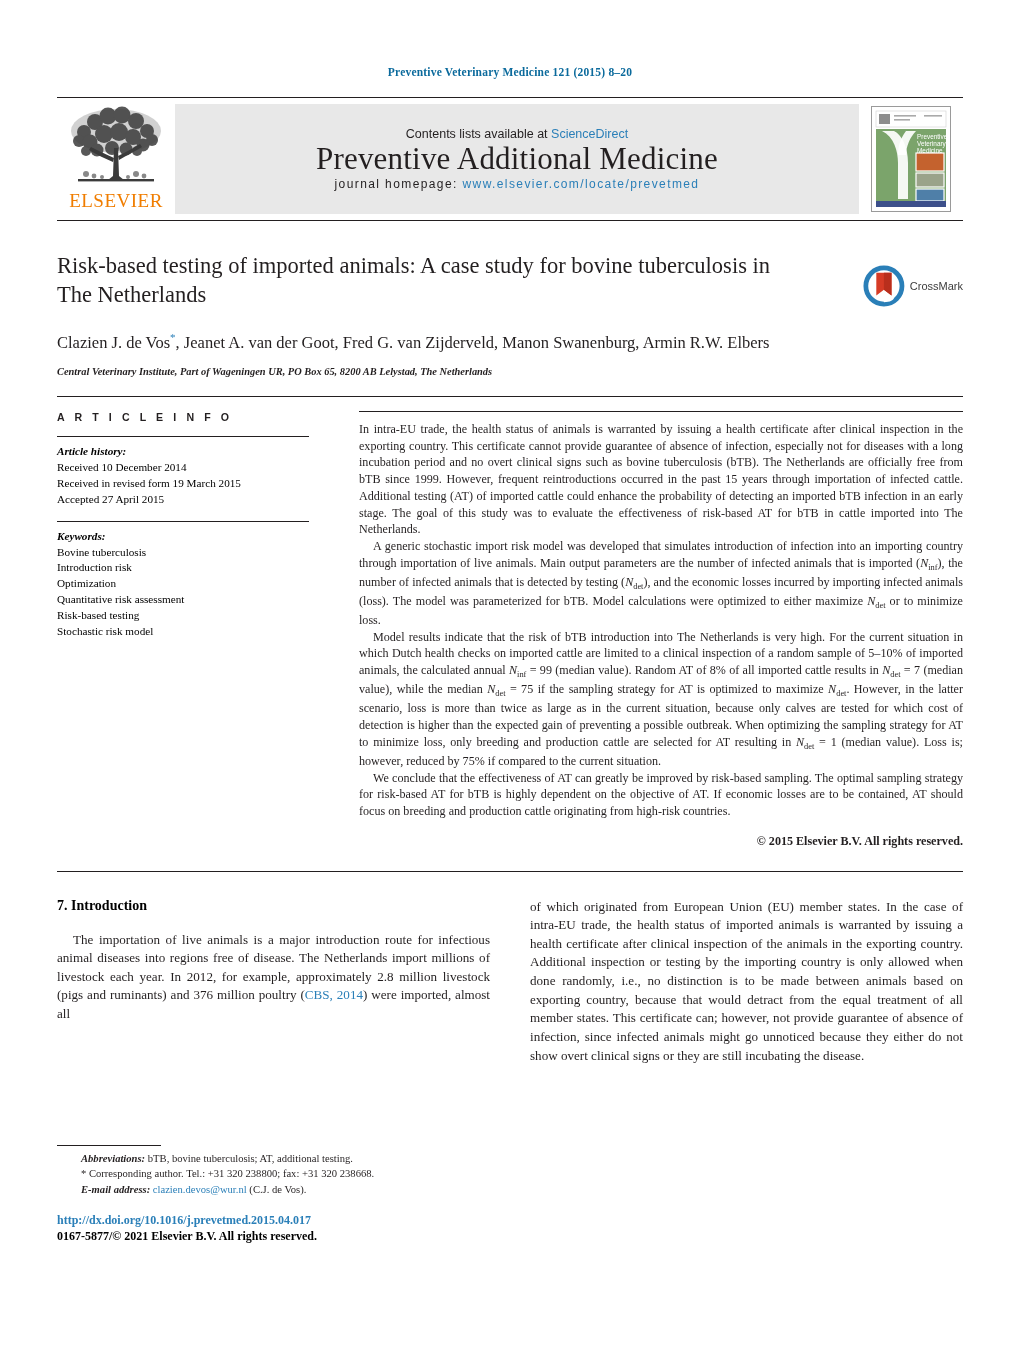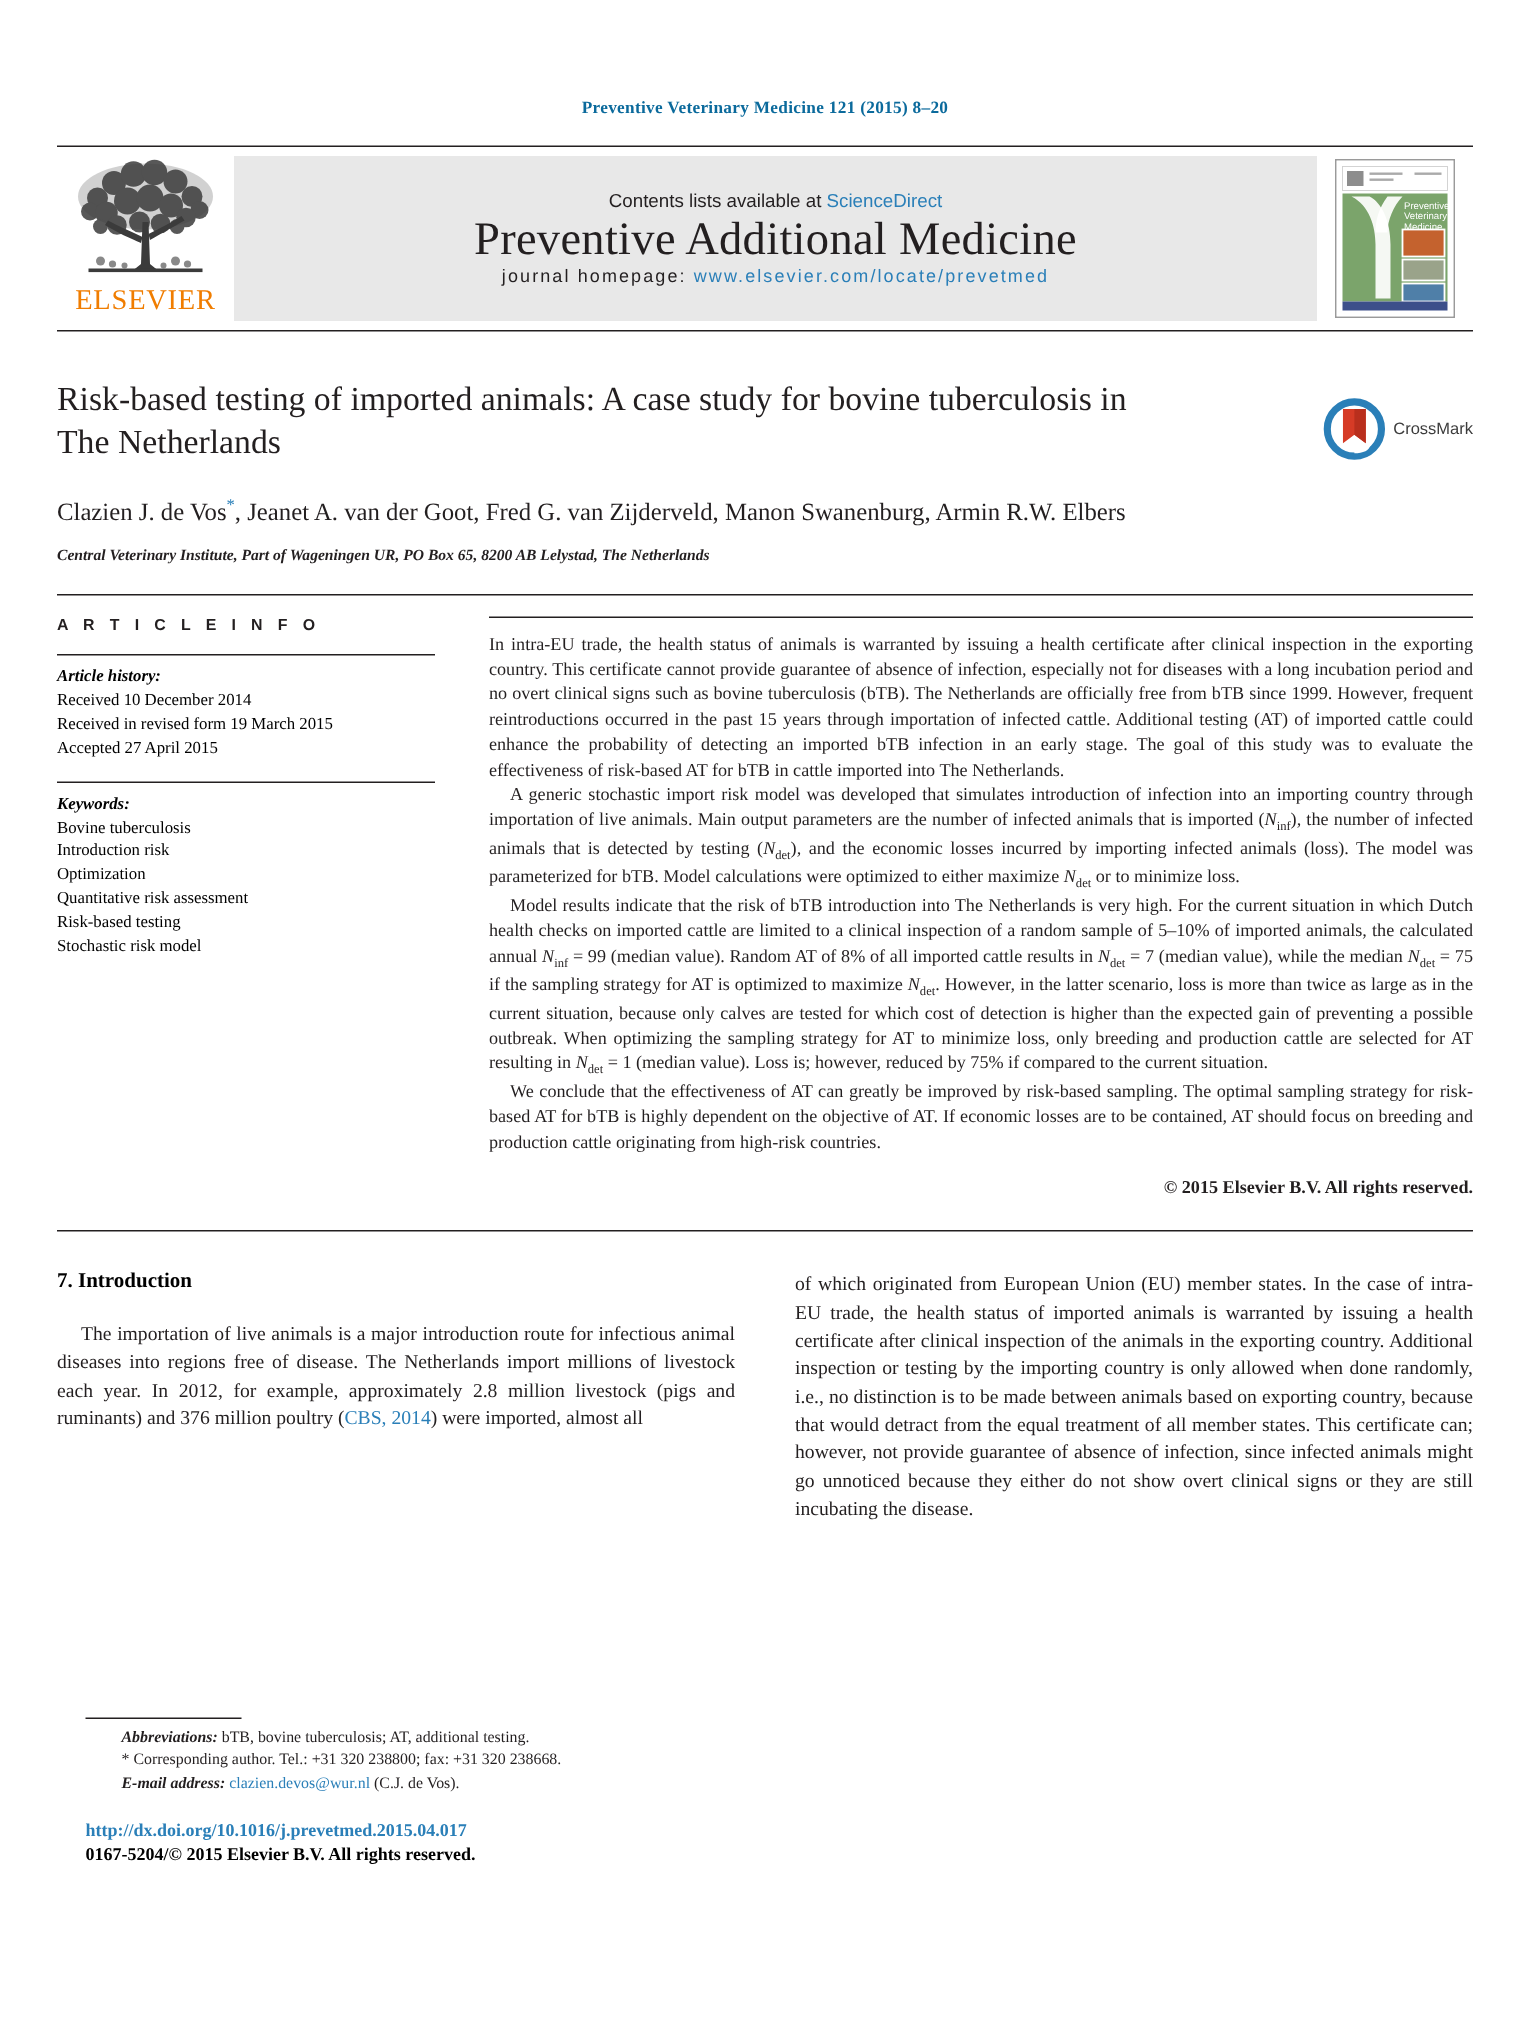--- a/index.html
+++ b/index.html
@@ -13,21 +13,21 @@
     font-family: "Liberation Serif", serif;
     color: #000000;
     position: relative;
     overflow: hidden;
   }
   .page {
     width: 1020px;
     height: 1351px;
     position: relative;
     box-sizing: border-box;
-    padding: 0 38px;
+    padding: 0 57px;
   }
 
   
   .runhead {
     text-align: center;
     color: #0b6a9c;
     font-weight: bold;
     font-size: 11.5px;
     letter-spacing: 0.2px;
     padding-top: 66px;
@@ -150,21 +150,21 @@
   .crossmark-label {
     font-family: "Liberation Sans", sans-serif;
     font-size: 11px;
     color: #3c3c3c;
   }
 
   
   .rule-thick { border-top: 1.6px solid #231f20; margin-top: 17px; }
   .twocol {
     display: flex;
-    gap: 36px;
+    gap: 50px;
     margin-top: 14px;
   }
   .col-info { width: 252px; flex: 0 0 252px; }
   .col-abs  { flex: 1 1 auto; }
   .sec-head {
     font-family: "Liberation Sans", sans-serif;
     font-size: 10.6px;
     font-weight: bold;
     letter-spacing: 3.6px;
     color: #231f20;
@@ -402,16 +402,16 @@
 
   <div class="footnotes">
     <div class="fn-rule"></div>
     <div class="fn-sub"><span class="fn-label">Abbreviations:</span><span> bTB, bovine tuberculosis; AT, additional testing.</span></div>
     <div class="fn-sub">* Corresponding author. Tel.: +31 320 238800; fax: +31 320 238668.</div>
     <div class="fn-sub"><span class="fn-label">E-mail address:</span> <a class="link" href="#">clazien.devos@wur.nl</a><span> (C.J. de Vos).</span></div>
   </div>
 
   <div class="doiblock">
     <div class="doi">http://dx.doi.org/10.1016/j.prevetmed.2015.04.017</div>
-    <div>0167-5204/© 2015 Elsevier B.V. All rights reserved.</div>
+    <div>0167-5877/© 2021 Elsevier B.V. All rights reserved.</div>
   </div>
 
 </div>
 
 </body></html>

